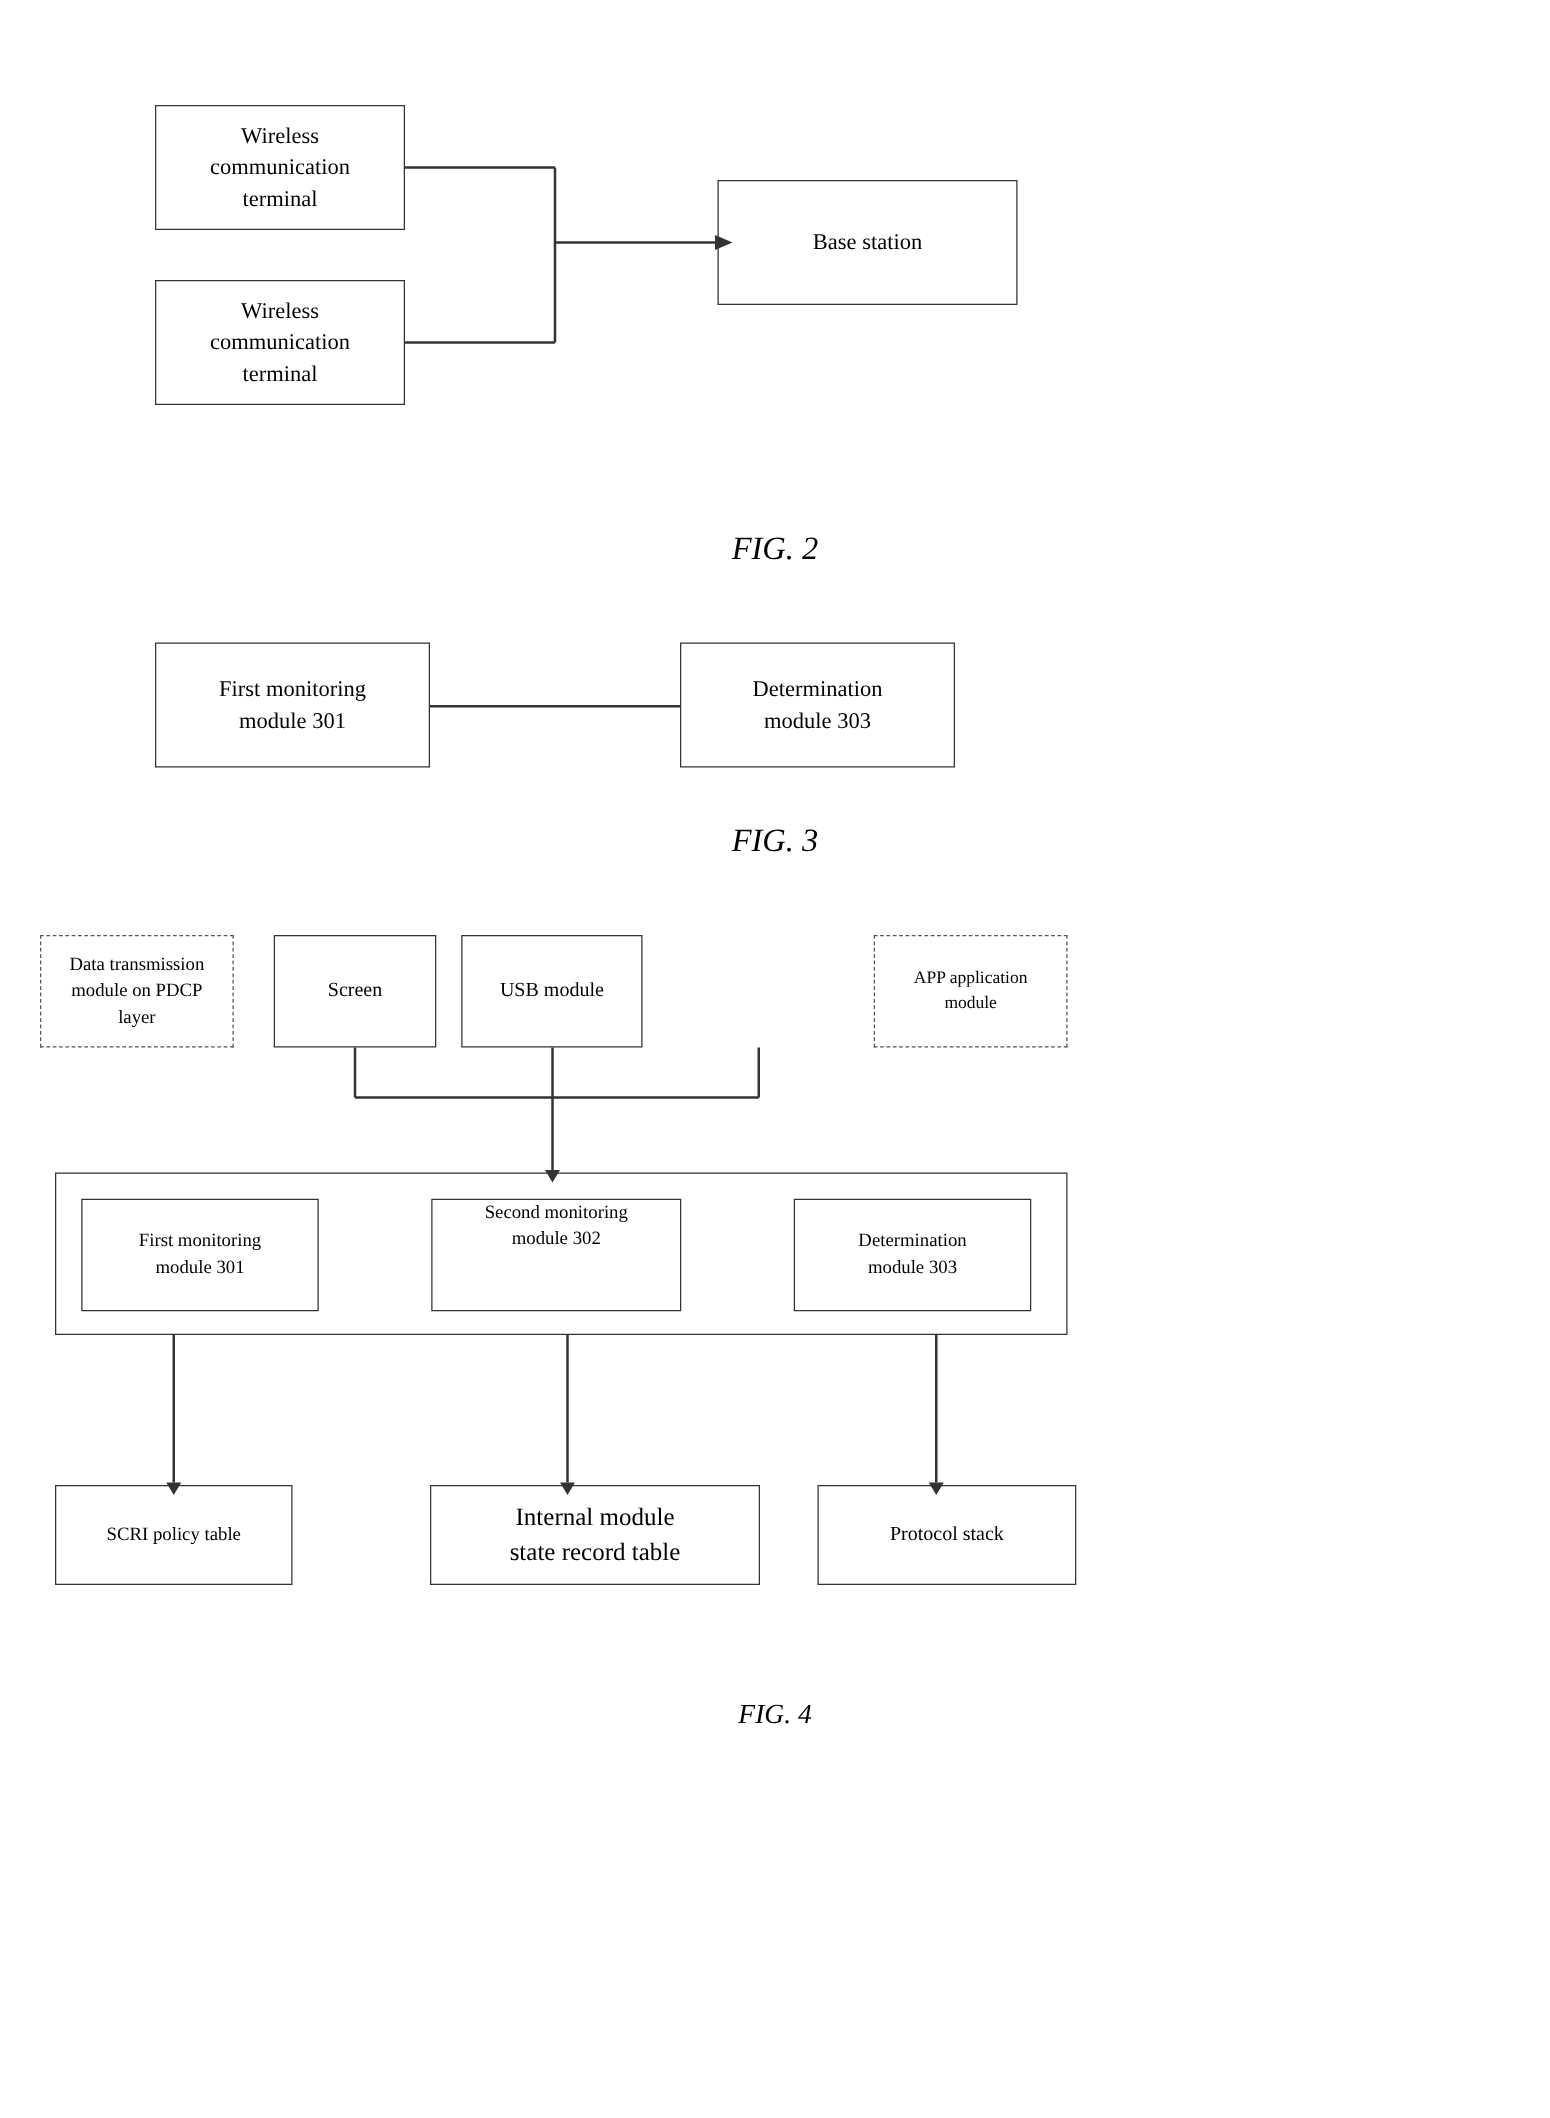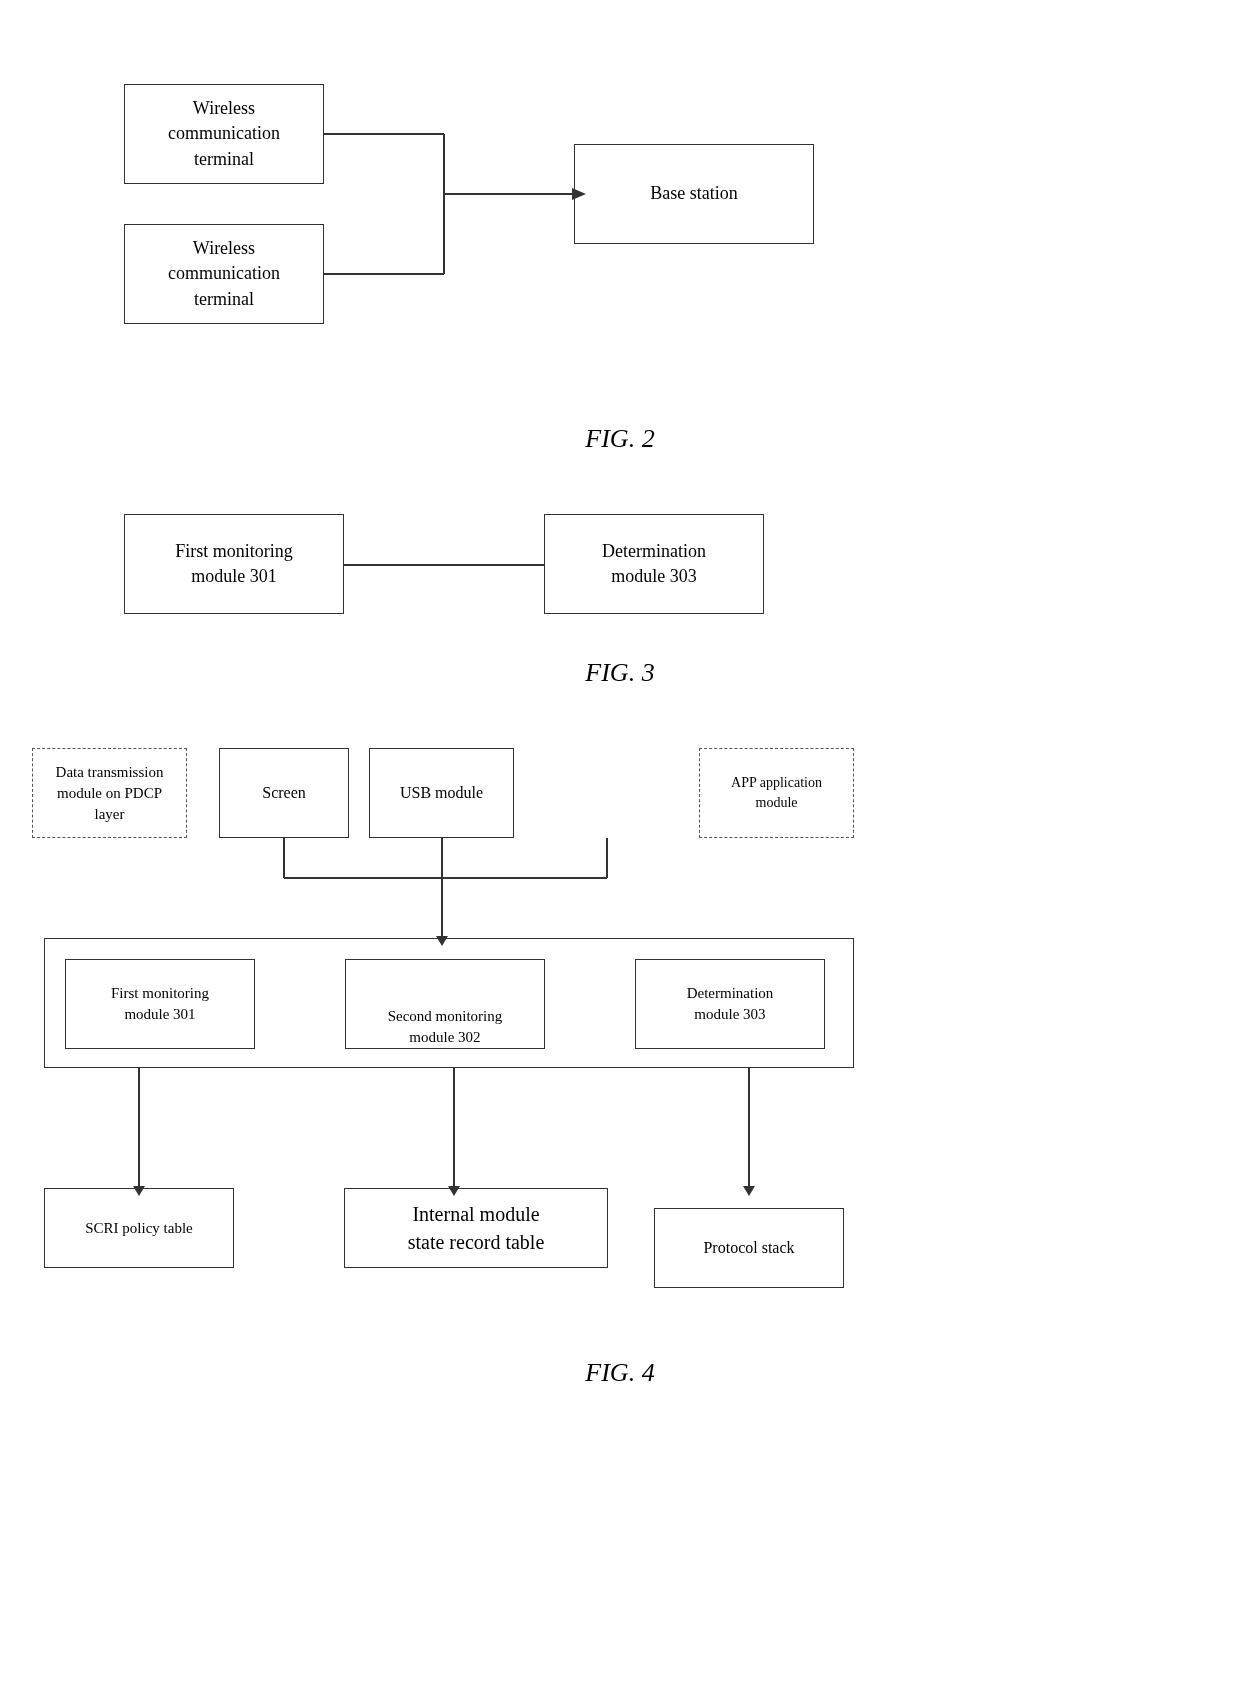--- a/index.html
+++ b/index.html
@@ -155,21 +155,21 @@
       line-height: 1.4;
       background: #fff;
     }
 
     .inner-sm302 {
       position: absolute;
       left: 300px; top: 20px;
       width: 200px; height: 90px;
       border: 1.5px solid #333;
       display: flex;
-      align-items: flex-end;
+      align-items: flex-start;
       justify-content: center;
       text-align: center;
       font-size: 15px;
       line-height: 1.4;
       background: #fff;
     }
 
     .inner-det303 {
       position: absolute;
       left: 590px; top: 20px;
@@ -192,28 +192,27 @@
     }
 
     .imsr {
       left: 320px; top: 470px;
       width: 264px; height: 80px;
       font-size: 20px;
     }
 
     .proto {
       left: 630px; top: 470px;
-      width: 190px; height: 80px;
+      width: 207px; height: 80px;
       font-size: 16px;
-      margin-top: 20px;
     }
 
     .fig4-caption {
       text-align: center;
-      font-size: 26px;
+      font-size: 22px;
       font-style: italic;
       margin-top: 20px;
     }
 
     svg.arrows {
       position: absolute;
       top: 0; left: 0;
       width: 100%;
       height: 100%;
       pointer-events: none;

